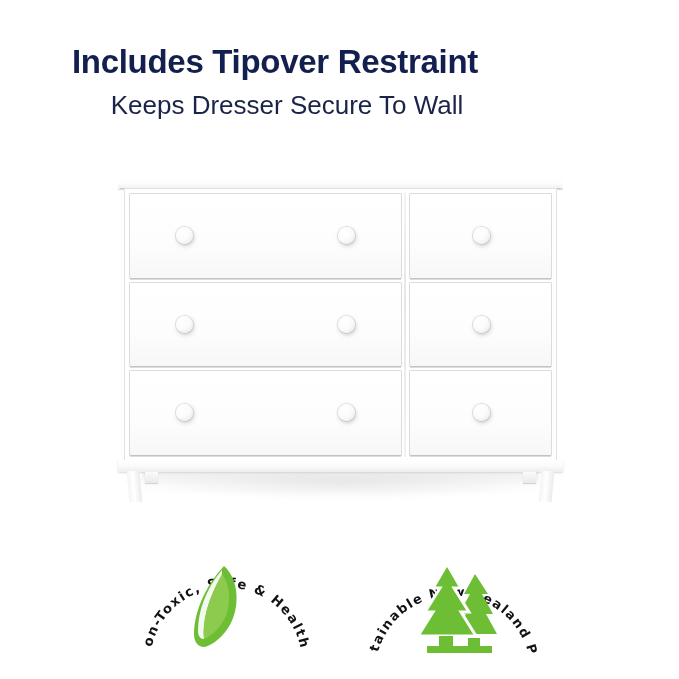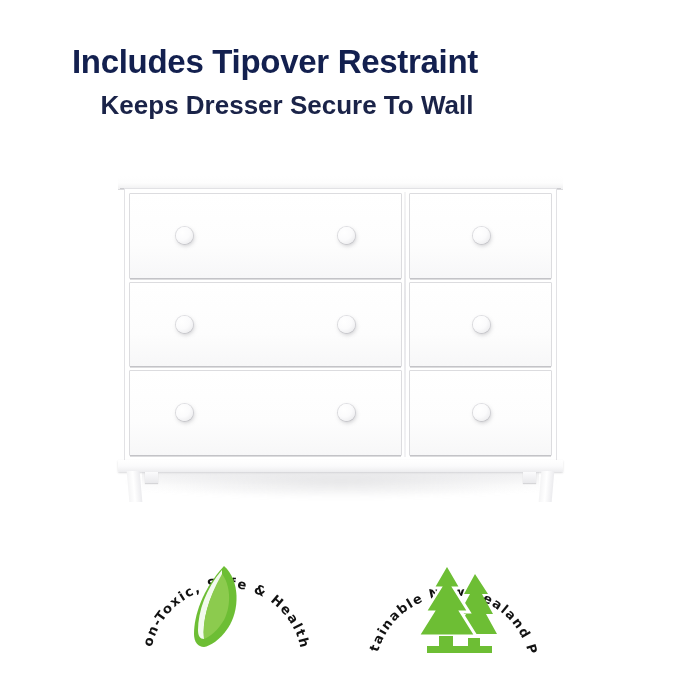--- a/index.html
+++ b/index.html
@@ -35,21 +35,21 @@
     font-weight: bold;
     font-size: 33px;
     letter-spacing: -0.3px;
     color: #13204f;
     line-height: 1.12;
     margin: 0;
     white-space: nowrap;
   }
   .subheadline {
     font-family: "Liberation Sans", sans-serif;
-    font-weight: 700;
+    font-weight: 400;
     font-size: 26px;
     color: #1a2348;
     line-height: 1.2;
     margin: 9px 0 0 0;
     white-space: nowrap;
     padding-left: 24px;
   }
 
   
   .dresser {

